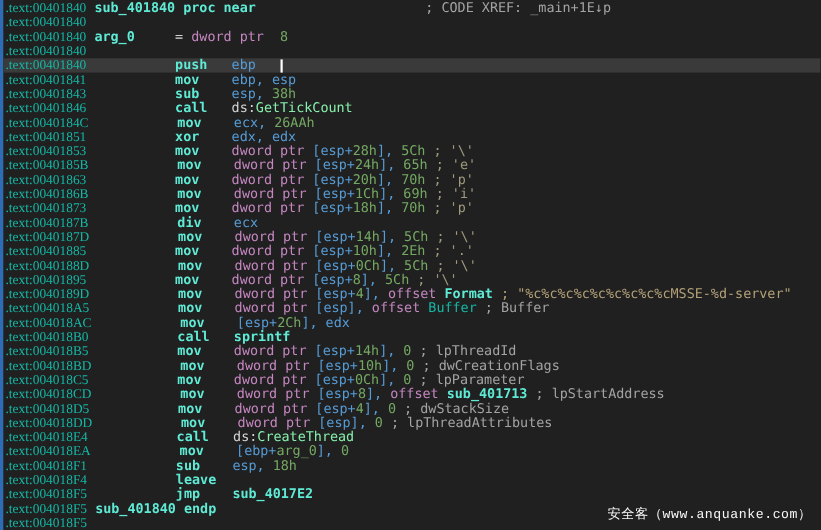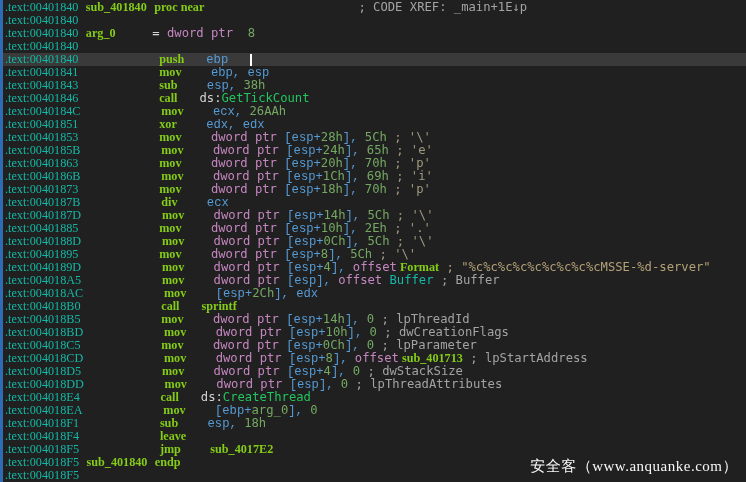--- a/index.html
+++ b/index.html
@@ -12,37 +12,37 @@
     position:absolute;left:0;top:0;width:3px;height:482px;background:#2e6db4;
   }
   .listing{
     position:absolute;left:3px;top:1px;width:743px;
     font-size:12.2px;line-height:13px;white-space:pre;
   }
   .line{height:13px;padding-left:2px;}
   .line.hl{background:#3a3a3a;}
   .t-a{color:#14b8a6;font-family:Liberation Serif, serif;}                 
   .t-p{color:#d4d4d4;}                 
-  .t-n{color:#84cc16;font-weight:bold;font-family:Liberation Serif, serif;}
+  .t-n{color:#5eead4;font-weight:bold;}
   .t-k{color:#c586c0;text-align:right;}                 
-  .t-r{color:#569cd6;font-family:Liberation Mono, monospace;}                 
+  .t-r{color:#569cd6;}                 
   .t-g{color:#74a862;}                 
   .t-c{color:#a3a3a3;}                 
   .t-t{color:#b3a077;}                 
   .t-h{color:#a09a7e;}                 
-  .t-i{color:#22c55e;}                 
+  .t-i{color:#86efac;}                 
   .t-v{color:#14b8a6;}                 
   .cursor{
     display:inline-block;width:2px;height:12px;background:#ffffff;
     vertical-align:text-bottom;
   }
   .watermark{
     position:absolute;right:8px;bottom:6px;
-    font-family:Liberation Serif, serif;
-    font-size:15px;color:#f7f7f7;letter-spacing:.5px;
+    font-family:Liberation Mono, monospace;
+    font-size:12px;color:#f7f7f7;letter-spacing:.5px;
   }
 </style>
 </head>
 <body>
 
 <div class="left-bar"></div>
 <div class="listing"><div class="line"><span class="t-a">.text:00401840</span><span class="t-p"> </span><span class="t-n">sub_401840</span><span class="t-p"> </span><span class="t-n">proc near</span><span class="t-p">                     </span><span class="t-c">; CODE XREF: _main+1E↓p</span></div><div class="line"><span class="t-a">.text:00401840</span></div><div class="line"><span class="t-a">.text:00401840</span><span class="t-p"> </span><span class="t-n">arg_0</span><span class="t-p">     </span><span class="t-p">= </span><span class="t-k">dword ptr</span><span class="t-g">  8</span></div><div class="line"><span class="t-a">.text:00401840</span></div><div class="line hl"><span class="t-a">.text:00401840</span><span class="t-p">           </span><span class="t-n">push</span><span class="t-p">   </span><span class="t-r">ebp</span><span class="t-p">   </span><span class="cursor"></span></div><div class="line"><span class="t-a">.text:00401841</span><span class="t-p">           </span><span class="t-n">mov</span><span class="t-p">    </span><span class="t-r">ebp, esp</span></div><div class="line"><span class="t-a">.text:00401843</span><span class="t-p">           </span><span class="t-n">sub</span><span class="t-p">    </span><span class="t-r">esp, </span><span class="t-g">38h</span></div><div class="line"><span class="t-a">.text:00401846</span><span class="t-p">           </span><span class="t-n">call</span><span class="t-p">   </span><span class="t-p">ds:</span><span class="t-i">GetTickCount</span></div><div class="line"><span class="t-a">.text:0040184C</span><span class="t-p">           </span><span class="t-n">mov</span><span class="t-p">    </span><span class="t-r">ecx, </span><span class="t-g">26AAh</span></div><div class="line"><span class="t-a">.text:00401851</span><span class="t-p">           </span><span class="t-n">xor</span><span class="t-p">    </span><span class="t-r">edx, edx</span></div><div class="line"><span class="t-a">.text:00401853</span><span class="t-p">           </span><span class="t-n">mov</span><span class="t-p">    </span><span class="t-k">dword ptr</span><span class="t-r"> [esp+</span><span class="t-g">28h</span><span class="t-r">], </span><span class="t-g">5Ch</span><span class="t-h"> ; '\'</span></div><div class="line"><span class="t-a">.text:0040185B</span><span class="t-p">           </span><span class="t-n">mov</span><span class="t-p">    </span><span class="t-k">dword ptr</span><span class="t-r"> [esp+</span><span class="t-g">24h</span><span class="t-r">], </span><span class="t-g">65h</span><span class="t-h"> ; 'e'</span></div><div class="line"><span class="t-a">.text:00401863</span><span class="t-p">           </span><span class="t-n">mov</span><span class="t-p">    </span><span class="t-k">dword ptr</span><span class="t-r"> [esp+</span><span class="t-g">20h</span><span class="t-r">], </span><span class="t-g">70h</span><span class="t-h"> ; 'p'</span></div><div class="line"><span class="t-a">.text:0040186B</span><span class="t-p">           </span><span class="t-n">mov</span><span class="t-p">    </span><span class="t-k">dword ptr</span><span class="t-r"> [esp+</span><span class="t-g">1Ch</span><span class="t-r">], </span><span class="t-g">69h</span><span class="t-h"> ; 'i'</span></div><div class="line"><span class="t-a">.text:00401873</span><span class="t-p">           </span><span class="t-n">mov</span><span class="t-p">    </span><span class="t-k">dword ptr</span><span class="t-r"> [esp+</span><span class="t-g">18h</span><span class="t-r">], </span><span class="t-g">70h</span><span class="t-h"> ; 'p'</span></div><div class="line"><span class="t-a">.text:0040187B</span><span class="t-p">           </span><span class="t-n">div</span><span class="t-p">    </span><span class="t-r">ecx</span></div><div class="line"><span class="t-a">.text:0040187D</span><span class="t-p">           </span><span class="t-n">mov</span><span class="t-p">    </span><span class="t-k">dword ptr</span><span class="t-r"> [esp+</span><span class="t-g">14h</span><span class="t-r">], </span><span class="t-g">5Ch</span><span class="t-h"> ; '\'</span></div><div class="line"><span class="t-a">.text:00401885</span><span class="t-p">           </span><span class="t-n">mov</span><span class="t-p">    </span><span class="t-k">dword ptr</span><span class="t-r"> [esp+</span><span class="t-g">10h</span><span class="t-r">], </span><span class="t-g">2Eh</span><span class="t-h"> ; '.'</span></div><div class="line"><span class="t-a">.text:0040188D</span><span class="t-p">           </span><span class="t-n">mov</span><span class="t-p">    </span><span class="t-k">dword ptr</span><span class="t-r"> [esp+</span><span class="t-g">0Ch</span><span class="t-r">], </span><span class="t-g">5Ch</span><span class="t-h"> ; '\'</span></div><div class="line"><span class="t-a">.text:00401895</span><span class="t-p">           </span><span class="t-n">mov</span><span class="t-p">    </span><span class="t-k">dword ptr</span><span class="t-r"> [esp+</span><span class="t-g">8</span><span class="t-r">], </span><span class="t-g">5Ch</span><span class="t-h"> ; '\'</span></div><div class="line"><span class="t-a">.text:0040189D</span><span class="t-p">           </span><span class="t-n">mov</span><span class="t-p">    </span><span class="t-k">dword ptr</span><span class="t-r"> [esp+</span><span class="t-g">4</span><span class="t-r">], </span><span class="t-k">offset</span><span class="t-n"> Format</span><span class="t-t"> ; "%c%c%c%c%c%c%c%c%cMSSE-%d-server"</span></div><div class="line"><span class="t-a">.text:004018A5</span><span class="t-p">           </span><span class="t-n">mov</span><span class="t-p">    </span><span class="t-k">dword ptr</span><span class="t-r"> [esp], </span><span class="t-k">offset</span><span class="t-v"> Buffer</span><span class="t-c"> ; Buffer</span></div><div class="line"><span class="t-a">.text:004018AC</span><span class="t-p">           </span><span class="t-n">mov</span><span class="t-p">    </span><span class="t-r">[esp+</span><span class="t-g">2Ch</span><span class="t-r">], edx</span></div><div class="line"><span class="t-a">.text:004018B0</span><span class="t-p">           </span><span class="t-n">call</span><span class="t-p">   </span><span class="t-n">sprintf</span></div><div class="line"><span class="t-a">.text:004018B5</span><span class="t-p">           </span><span class="t-n">mov</span><span class="t-p">    </span><span class="t-k">dword ptr</span><span class="t-r"> [esp+</span><span class="t-g">14h</span><span class="t-r">], </span><span class="t-g">0</span><span class="t-c"> ; lpThreadId</span></div><div class="line"><span class="t-a">.text:004018BD</span><span class="t-p">           </span><span class="t-n">mov</span><span class="t-p">    </span><span class="t-k">dword ptr</span><span class="t-r"> [esp+</span><span class="t-g">10h</span><span class="t-r">], </span><span class="t-g">0</span><span class="t-c"> ; dwCreationFlags</span></div><div class="line"><span class="t-a">.text:004018C5</span><span class="t-p">           </span><span class="t-n">mov</span><span class="t-p">    </span><span class="t-k">dword ptr</span><span class="t-r"> [esp+</span><span class="t-g">0Ch</span><span class="t-r">], </span><span class="t-g">0</span><span class="t-c"> ; lpParameter</span></div><div class="line"><span class="t-a">.text:004018CD</span><span class="t-p">           </span><span class="t-n">mov</span><span class="t-p">    </span><span class="t-k">dword ptr</span><span class="t-r"> [esp+</span><span class="t-g">8</span><span class="t-r">], </span><span class="t-k">offset</span><span class="t-n"> sub_401713</span><span class="t-c"> ; lpStartAddress</span></div><div class="line"><span class="t-a">.text:004018D5</span><span class="t-p">           </span><span class="t-n">mov</span><span class="t-p">    </span><span class="t-k">dword ptr</span><span class="t-r"> [esp+</span><span class="t-g">4</span><span class="t-r">], </span><span class="t-g">0</span><span class="t-c"> ; dwStackSize</span></div><div class="line"><span class="t-a">.text:004018DD</span><span class="t-p">           </span><span class="t-n">mov</span><span class="t-p">    </span><span class="t-k">dword ptr</span><span class="t-r"> [esp], </span><span class="t-g">0</span><span class="t-c"> ; lpThreadAttributes</span></div><div class="line"><span class="t-a">.text:004018E4</span><span class="t-p">           </span><span class="t-n">call</span><span class="t-p">   </span><span class="t-p">ds:</span><span class="t-i">CreateThread</span></div><div class="line"><span class="t-a">.text:004018EA</span><span class="t-p">           </span><span class="t-n">mov</span><span class="t-p">    </span><span class="t-r">[ebp+</span><span class="t-g">arg_0</span><span class="t-r">], </span><span class="t-g">0</span></div><div class="line"><span class="t-a">.text:004018F1</span><span class="t-p">           </span><span class="t-n">sub</span><span class="t-p">    </span><span class="t-r">esp, </span><span class="t-g">18h</span></div><div class="line"><span class="t-a">.text:004018F4</span><span class="t-p">           </span><span class="t-n">leave</span></div><div class="line"><span class="t-a">.text:004018F5</span><span class="t-p">           </span><span class="t-n">jmp</span><span class="t-p">    </span><span class="t-n">sub_4017E2</span></div><div class="line"><span class="t-a">.text:004018F5</span><span class="t-p"> </span><span class="t-n">sub_401840</span><span class="t-p"> </span><span class="t-n">endp</span></div><div class="line"><span class="t-a">.text:004018F5</span></div></div>
 <div class="watermark">安全客（www.anquanke.com）</div>
 
 </body></html>

